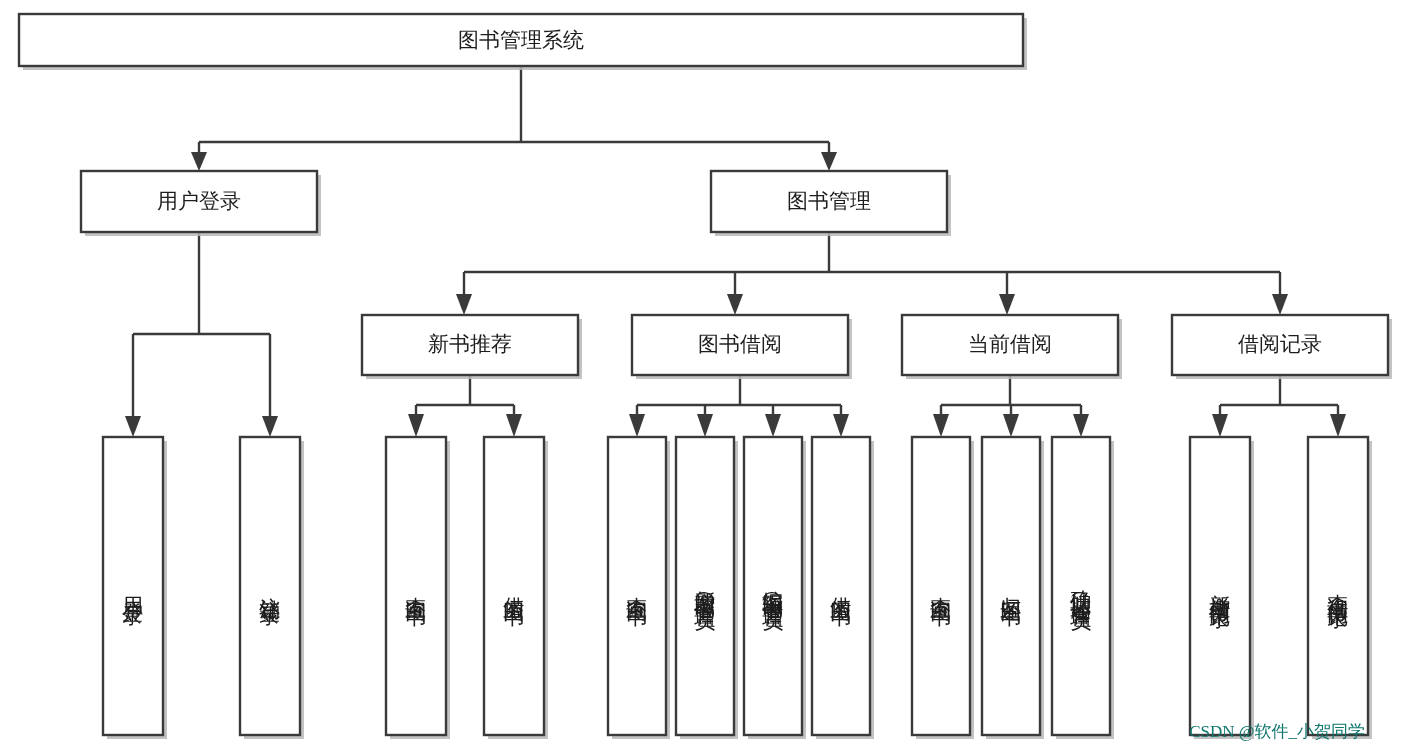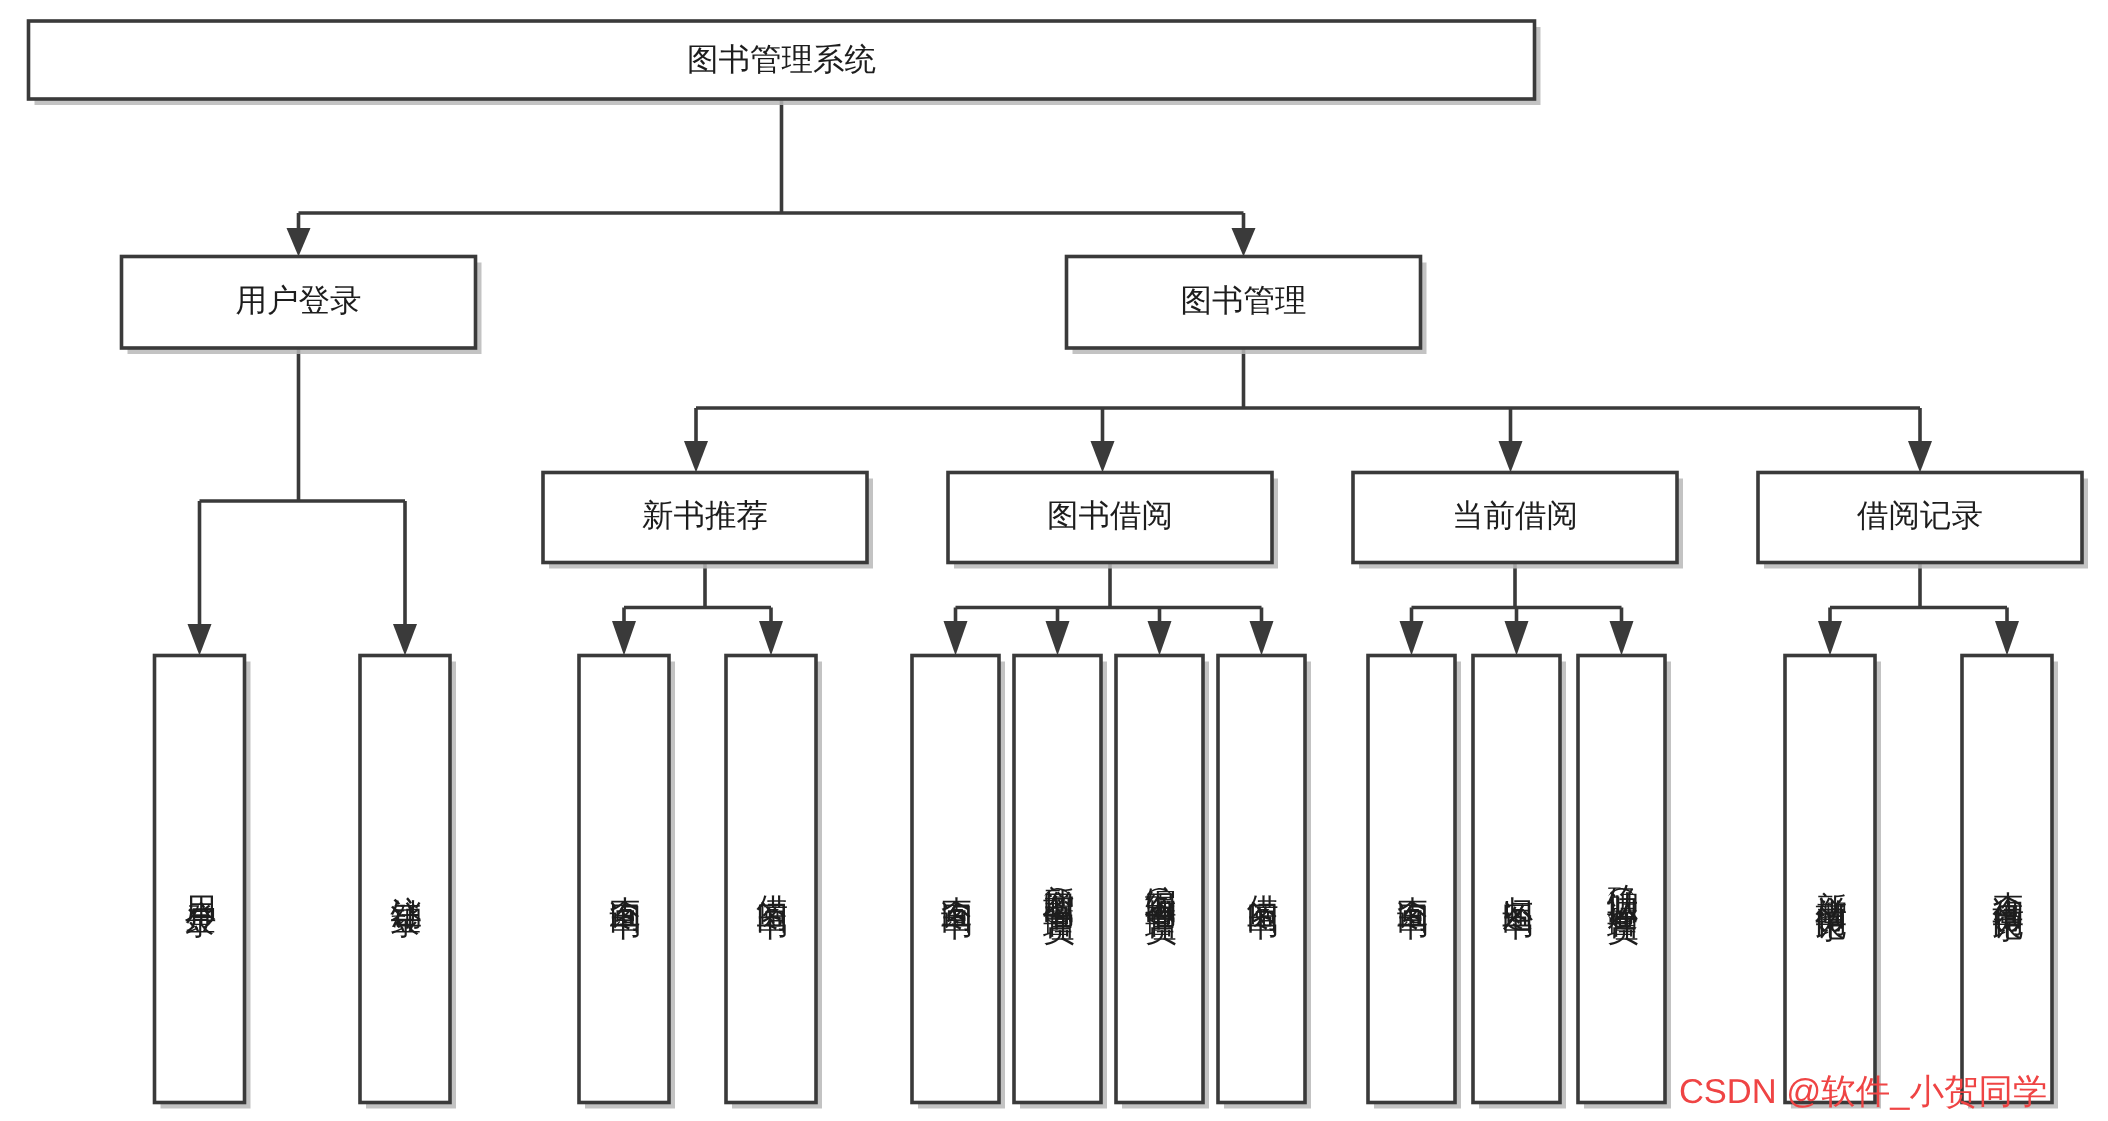--- a/index.html
+++ b/index.html
@@ -65,23 +65,23 @@
     align-items: center;
     justify-content: center;
     text-align: center;
     white-space: nowrap;
     pointer-events: none;
   }
   .watermark {
     position: absolute;
     right: 6px;
     bottom: 4px;
-    font-family: Liberation Sans, sans-serif;
-    font-size: 23px;
-    color: #ef4444;
+    font-family: Liberation Serif, serif;
+    font-size: 17px;
+    color: #0f766e;
     white-space: nowrap;
   }
 </style>
 </head>
 <body>
 
 <div id="diagram-root">
 
   <svg class="diagram-canvas" viewBox="0 0 1405 747" xmlns="http://www.w3.org/2000/svg">
 

